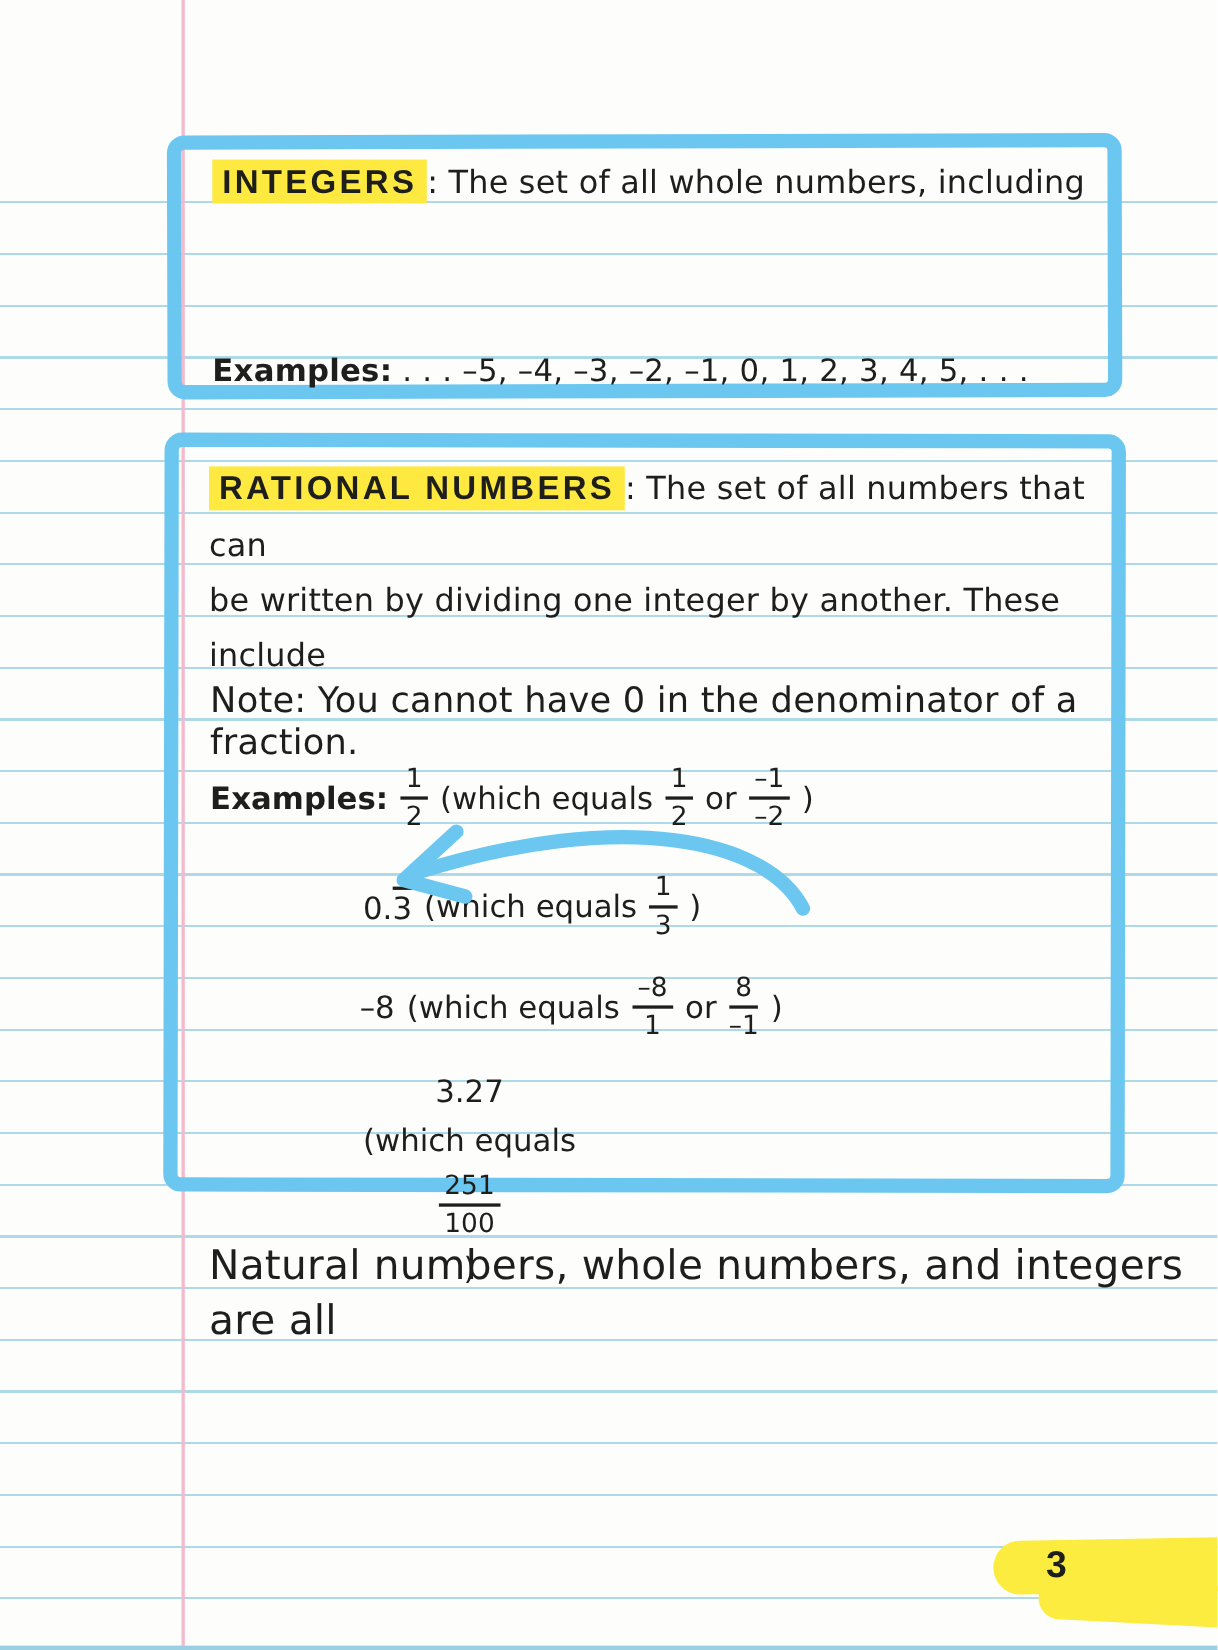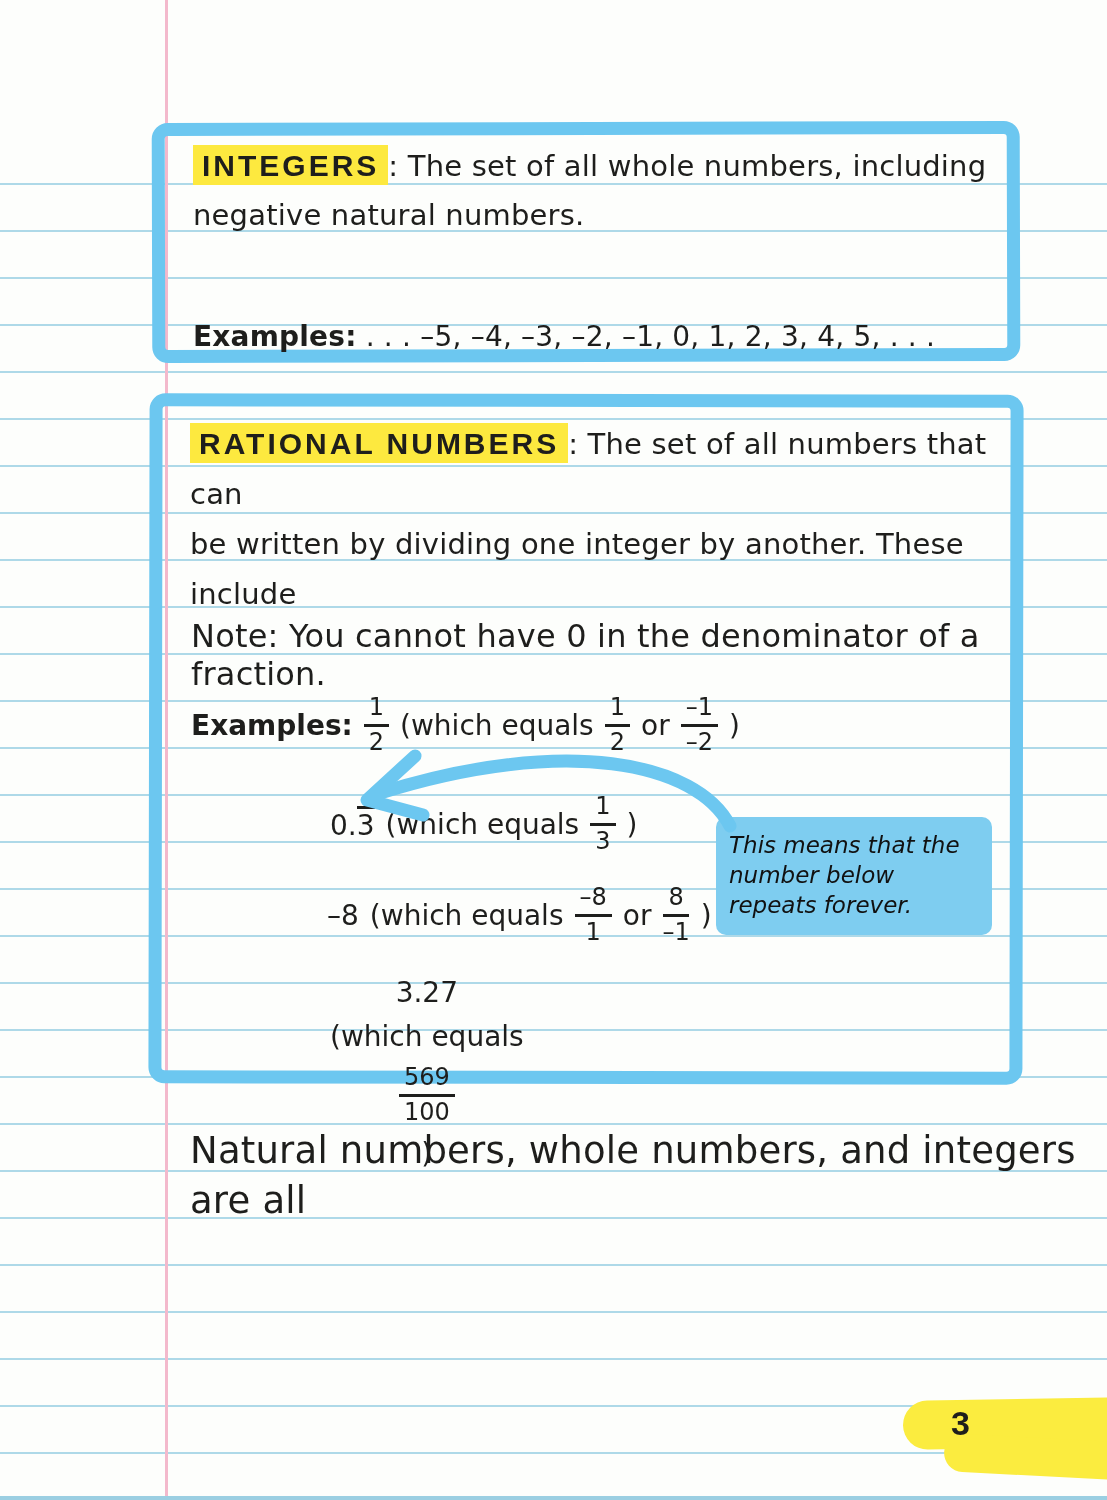--- a/index.html
+++ b/index.html
@@ -73,21 +73,20 @@
 <div class="page">
 
   <div class="rules"></div>
   <div class="margin-line"></div>
   <div class="bottom-edge"></div>
 
   <div class="defbox box-integers"></div>
 
   <div class="txt t-int-def">
     <span class="hl">INTEGERS</span><span>: The set of all whole numbers, including</span><br>
-    <span>negative natural numbers.</span>
   </div>
 
   <div class="txt t-int-ex">
     <span class="exlabel">Examples:</span>
     <span>. . . –5, –4, –3, –2, –1, 0, 1, 2, 3, 4, 5, . . .</span>
   </div>
 
   <div class="defbox box-rational"></div>
 
   <div class="txt t-rat-def">
@@ -141,27 +140,26 @@
       <span class="num">8</span>
       <span class="den">–1</span>
     </span>
     <span>)</span>
   </div>
 
   <div class="exrow r4">
     <span>3.27</span>
     <span>(which equals</span>
     <span class="frac">
-      <span class="num">569</span>
+      <span class="num">251</span>
       <span class="den">100</span>
     </span>
     <span>)</span>
   </div>
 
-  <div class="callout">This means that the number below repeats forever.</div>
 
   <svg class="arrow-svg" width="1107" height="1500" viewBox="0 0 1107 1500">
     <path d="M 730 826 C 697 762 565 735 380 793" fill="none" stroke="#6cc7f0" stroke-width="13" stroke-linecap="round"></path>
     <path d="M 415 756 L 367 800 L 423 815" fill="none" stroke="#6cc7f0" stroke-width="13" stroke-linecap="round" stroke-linejoin="round"></path>
   </svg>
 
   <div class="txt t-footer">
     <span>Natural numbers, whole numbers, and integers are all</span><br>
   </div>
 

